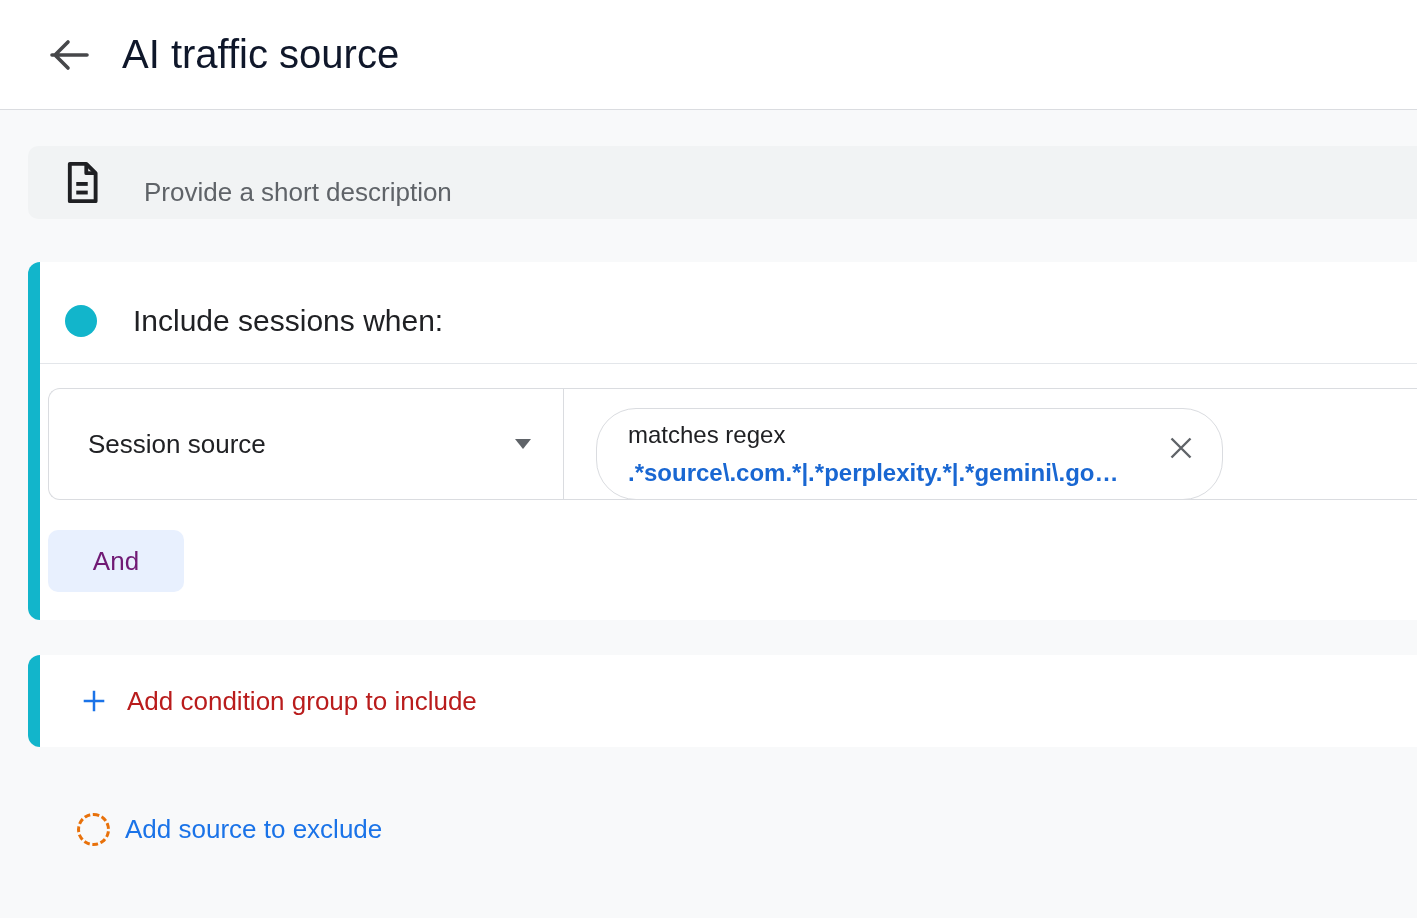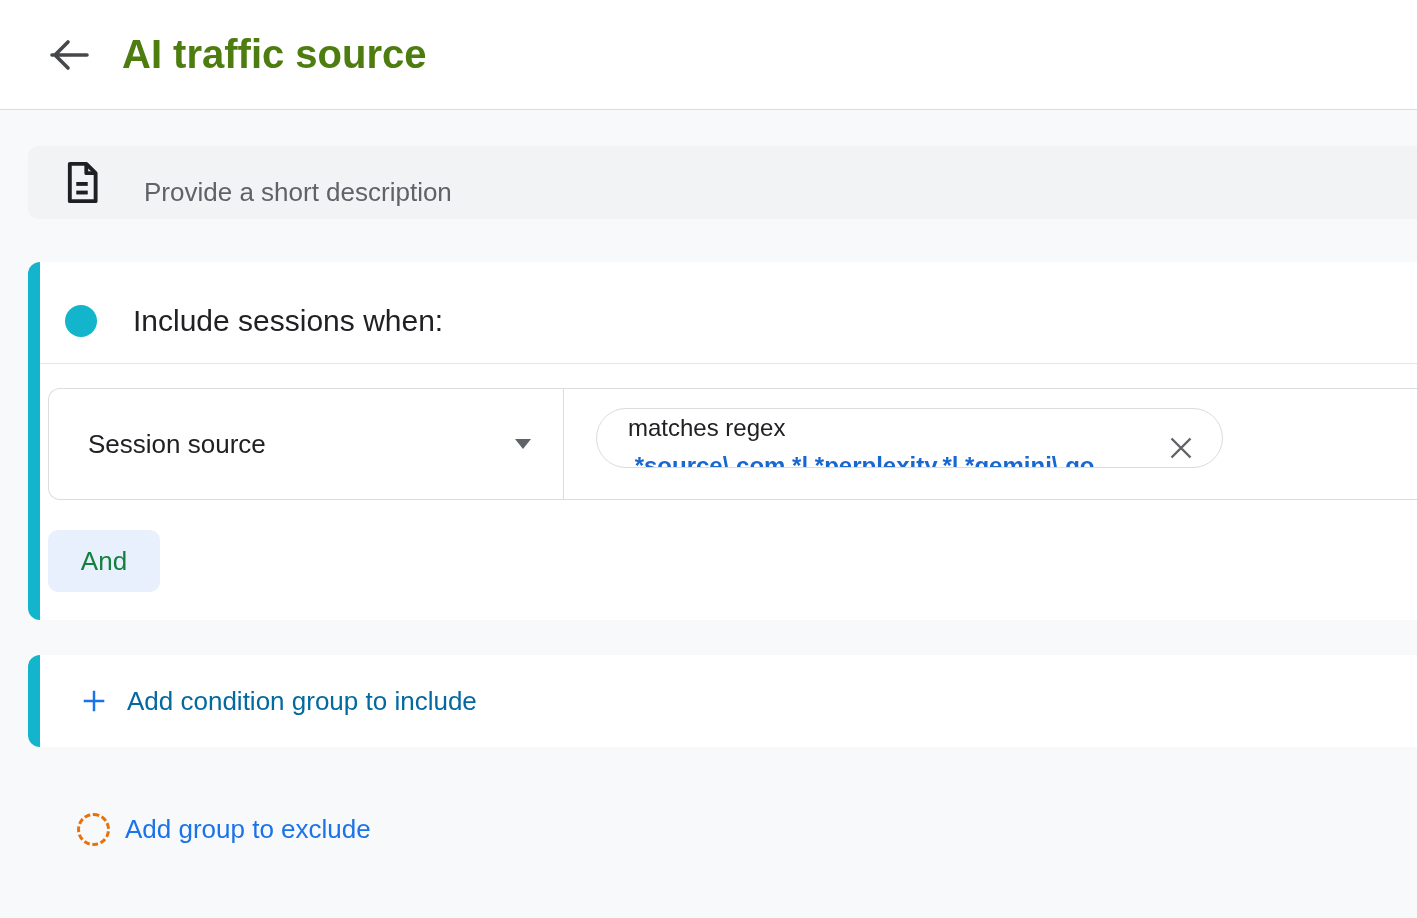--- a/index.html
+++ b/index.html
@@ -2,55 +2,55 @@
 <html><head>
 <meta charset="utf-8">
 <style>
   * { margin:0; padding:0; box-sizing:border-box; }
   html,body { width:1417px; height:918px; overflow:hidden; background:#f8f9fa;
     font-family:"Liberation Sans", sans-serif; color:#202124; }
   .header { height:110px; background:#fff; border-bottom:1px solid #dadce0;
     display:flex; align-items:center; }
   .back-btn { width:44px; height:44px; margin-left:46px; display:flex;
     align-items:center; justify-content:center; cursor:pointer; }
-  .page-title { margin-left:32px; font-size:40px; color:#4d7c0f; font-weight:700; }
+  .page-title { margin-left:32px; font-size:40px; color:#0f172a; font-weight:400; }
   .desc-bar { margin:36px 0 0 28px; width:calc(100% - 28px); height:73px;
     background:#f1f3f4; border-radius:10px 0 0 10px; display:flex; align-items:center; }
   .desc-icon { margin-left:36px; display:flex; }
   .desc-placeholder { margin-left:44px; font-size:26px; color:#5f6368;margin-top:20px; }
   .card { margin-left:28px; width:calc(100% - 28px); background:#fff;
     border-radius:12px 0 0 12px; border-left:12px solid #12b5cb; }
   .include-card { margin-top:43px; }
   .include-head { display:flex; align-items:center; height:102px; padding-left:25px;
     padding-top:16px; border-bottom:1px solid #e3e6ea; }
   .include-dot { width:32px; height:32px; border-radius:50%; background:#12b5cb; }
   .include-title { margin-left:36px; font-size:30px; color:#202124; }
   .cond-area { padding:24px 0 0 8px; }
   .cond-box { display:flex; align-items:stretch; height:112px;
     border:1px solid #dadce0; border-right:none; border-radius:12px 0 0 12px; }
   .cond-dim { width:514px; display:flex; align-items:center; padding:0 32px 0 39px; }
   .cond-dim-label { font-size:26px; font-weight:500; color:#202124; flex:1; }
   .caret { width:0; height:0; border-left:8px solid transparent;
     border-right:8px solid transparent; border-top:10px solid #5f6368; }
   .cond-sep { width:1px; background:#dadce0; }
-  .pill { margin:19px 0 0 32px; width:627px; height:60px; border:1px solid #dadce0;
+  .pill { margin:19px 0 0 32px; width:627px; height:92px; border:1px solid #dadce0;
     border-radius:40px; position:relative; padding:0 70px 0 31px;
     display:flex; flex-direction:column; justify-content:center; }
   .pill-op { font-size:24px; color:#202124; line-height:38px; }
   .pill-val { font-size:24px; font-weight:700; color:#1967d2; line-height:38px;
     white-space:nowrap; overflow:hidden; }
   .pill-close { position:absolute; right:28px; top:26px; width:26px; height:26px;
     display:flex; cursor:pointer; }
-  .and-btn { margin:30px 0 28px 0; width:112px; height:62px; background:#e8f0fe;
-    border:none; border-radius:10px; color:#15803d; font-size:26px; font-weight:500;
+  .and-btn { margin:30px 0 28px 0; width:136px; height:62px; background:#e8f0fe;
+    border:none; border-radius:10px; color:#701a75; font-size:26px; font-weight:500;
     font-family:inherit; cursor:pointer; }
   .add-card { margin-top:35px; height:92px; display:flex; align-items:center;
     padding-left:41px; cursor:pointer; }
   .plus-icon { display:flex; }
-  .add-label { margin-left:20px; font-size:26px; font-weight:500; color:#0369a1; }
+  .add-label { margin-left:20px; font-size:26px; font-weight:500; color:#b91c1c; }
   .exclude-row { margin-top:66px; display:flex; align-items:center; padding-left:77px;
     cursor:pointer; }
   .dash-circle { width:33px; height:33px; border:3px dashed #e8710a; border-radius:50%; }
   .exclude-label { margin-left:15px; font-size:26px; font-weight:500; color:#1a73e8; }
 </style>
 </head>
 <body>
 
 <div class="header">
   <div class="back-btn">
@@ -103,14 +103,14 @@
   <span class="plus-icon">
     <svg width="26" height="26" viewBox="0 0 24 24">
       <path d="M12 2.5 V21.5 M2.5 12 H21.5" stroke="#1a73e8" stroke-width="2.3"></path>
     </svg>
   </span>
   <span class="add-label">Add condition group to include</span>
 </div>
 
 <div class="exclude-row">
   <span class="dash-circle"></span>
-  <span class="exclude-label">Add group to exclude</span>
+  <span class="exclude-label">Add source to exclude</span>
 </div>
 
 </body></html>

